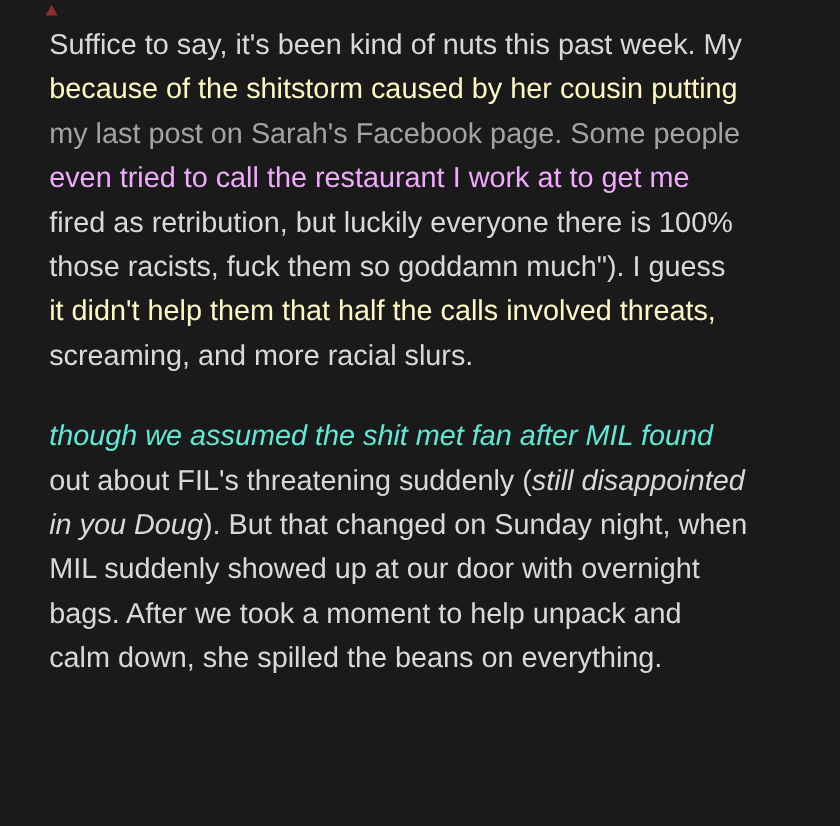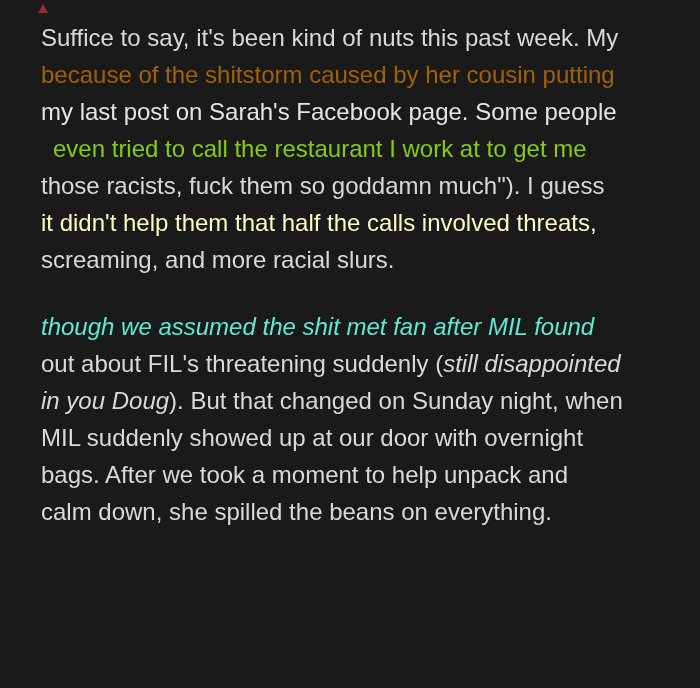--- a/index.html
+++ b/index.html
@@ -43,23 +43,24 @@
   }
 </style>
 </head>
 <body style="background: rgb(26, 26, 27);">
 
 <div class="red-mark" style="border-bottom-color: rgb(168, 51, 44);"></div>
 
 <div class="post-text-container">
     <div class="paragraph">
       <div class="line" style="color: rgb(215, 218, 220);"><span>Suffice to say, it's been kind of nuts this past week. My</span></div>
-      <div class="line" style="color: #a16207;"><span>because of the shitstorm caused by her cousin putting</span></div>
-      <div class="line" style="color: #e5e5e5;"><span>my last post on Sarah's Facebook page. Some people</span></div>
-      <div class="line" style="color: #84cc16; margin-left: 12px;"><span>even tried to call the restaurant I work at to get me</span></div>
+      <div class="line" style="color: #fef9c3;"><span>because of the shitstorm caused by her cousin putting</span></div>
+      <div class="line" style="color: #a3a3a3;"><span>my last post on Sarah's Facebook page. Some people</span></div>
+      <div class="line" style="color: #f0abfc;"><span>even tried to call the restaurant I work at to get me</span></div>
+      <div class="line" style="color: rgb(215, 218, 220);"><span>fired as retribution, but luckily everyone there is 100%</span></div>
       <div class="line" style="color: rgb(215, 218, 220);"><span>those racists, fuck them so goddamn much"). I guess</span></div>
       <div class="line" style="color: #fef9c3;"><span>it didn't help them that half the calls involved threats,</span></div>
       <div class="line" style="color: rgb(215, 218, 220);"><span>screaming, and more racial slurs.</span></div>
     </div>
     <div class="paragraph">
       <div class="line" style="color: #5eead4; font-style: italic;"><span>though we assumed the shit met fan after MIL found</span></div>
       <div class="line" style="color: rgb(215, 218, 220);"><span>out about FIL's threatening suddenly (</span><span class="italic">still disappointed</span></div>
       <div class="line" style="color: rgb(215, 218, 220);"><span class="italic">in you Doug</span><span>). But that changed on Sunday night, when</span></div>
       <div class="line" style="color: rgb(215, 218, 220);"><span>MIL suddenly showed up at our door with overnight</span></div>
       <div class="line" style="color: rgb(215, 218, 220);"><span>bags. After we took a moment to help unpack and</span></div>

